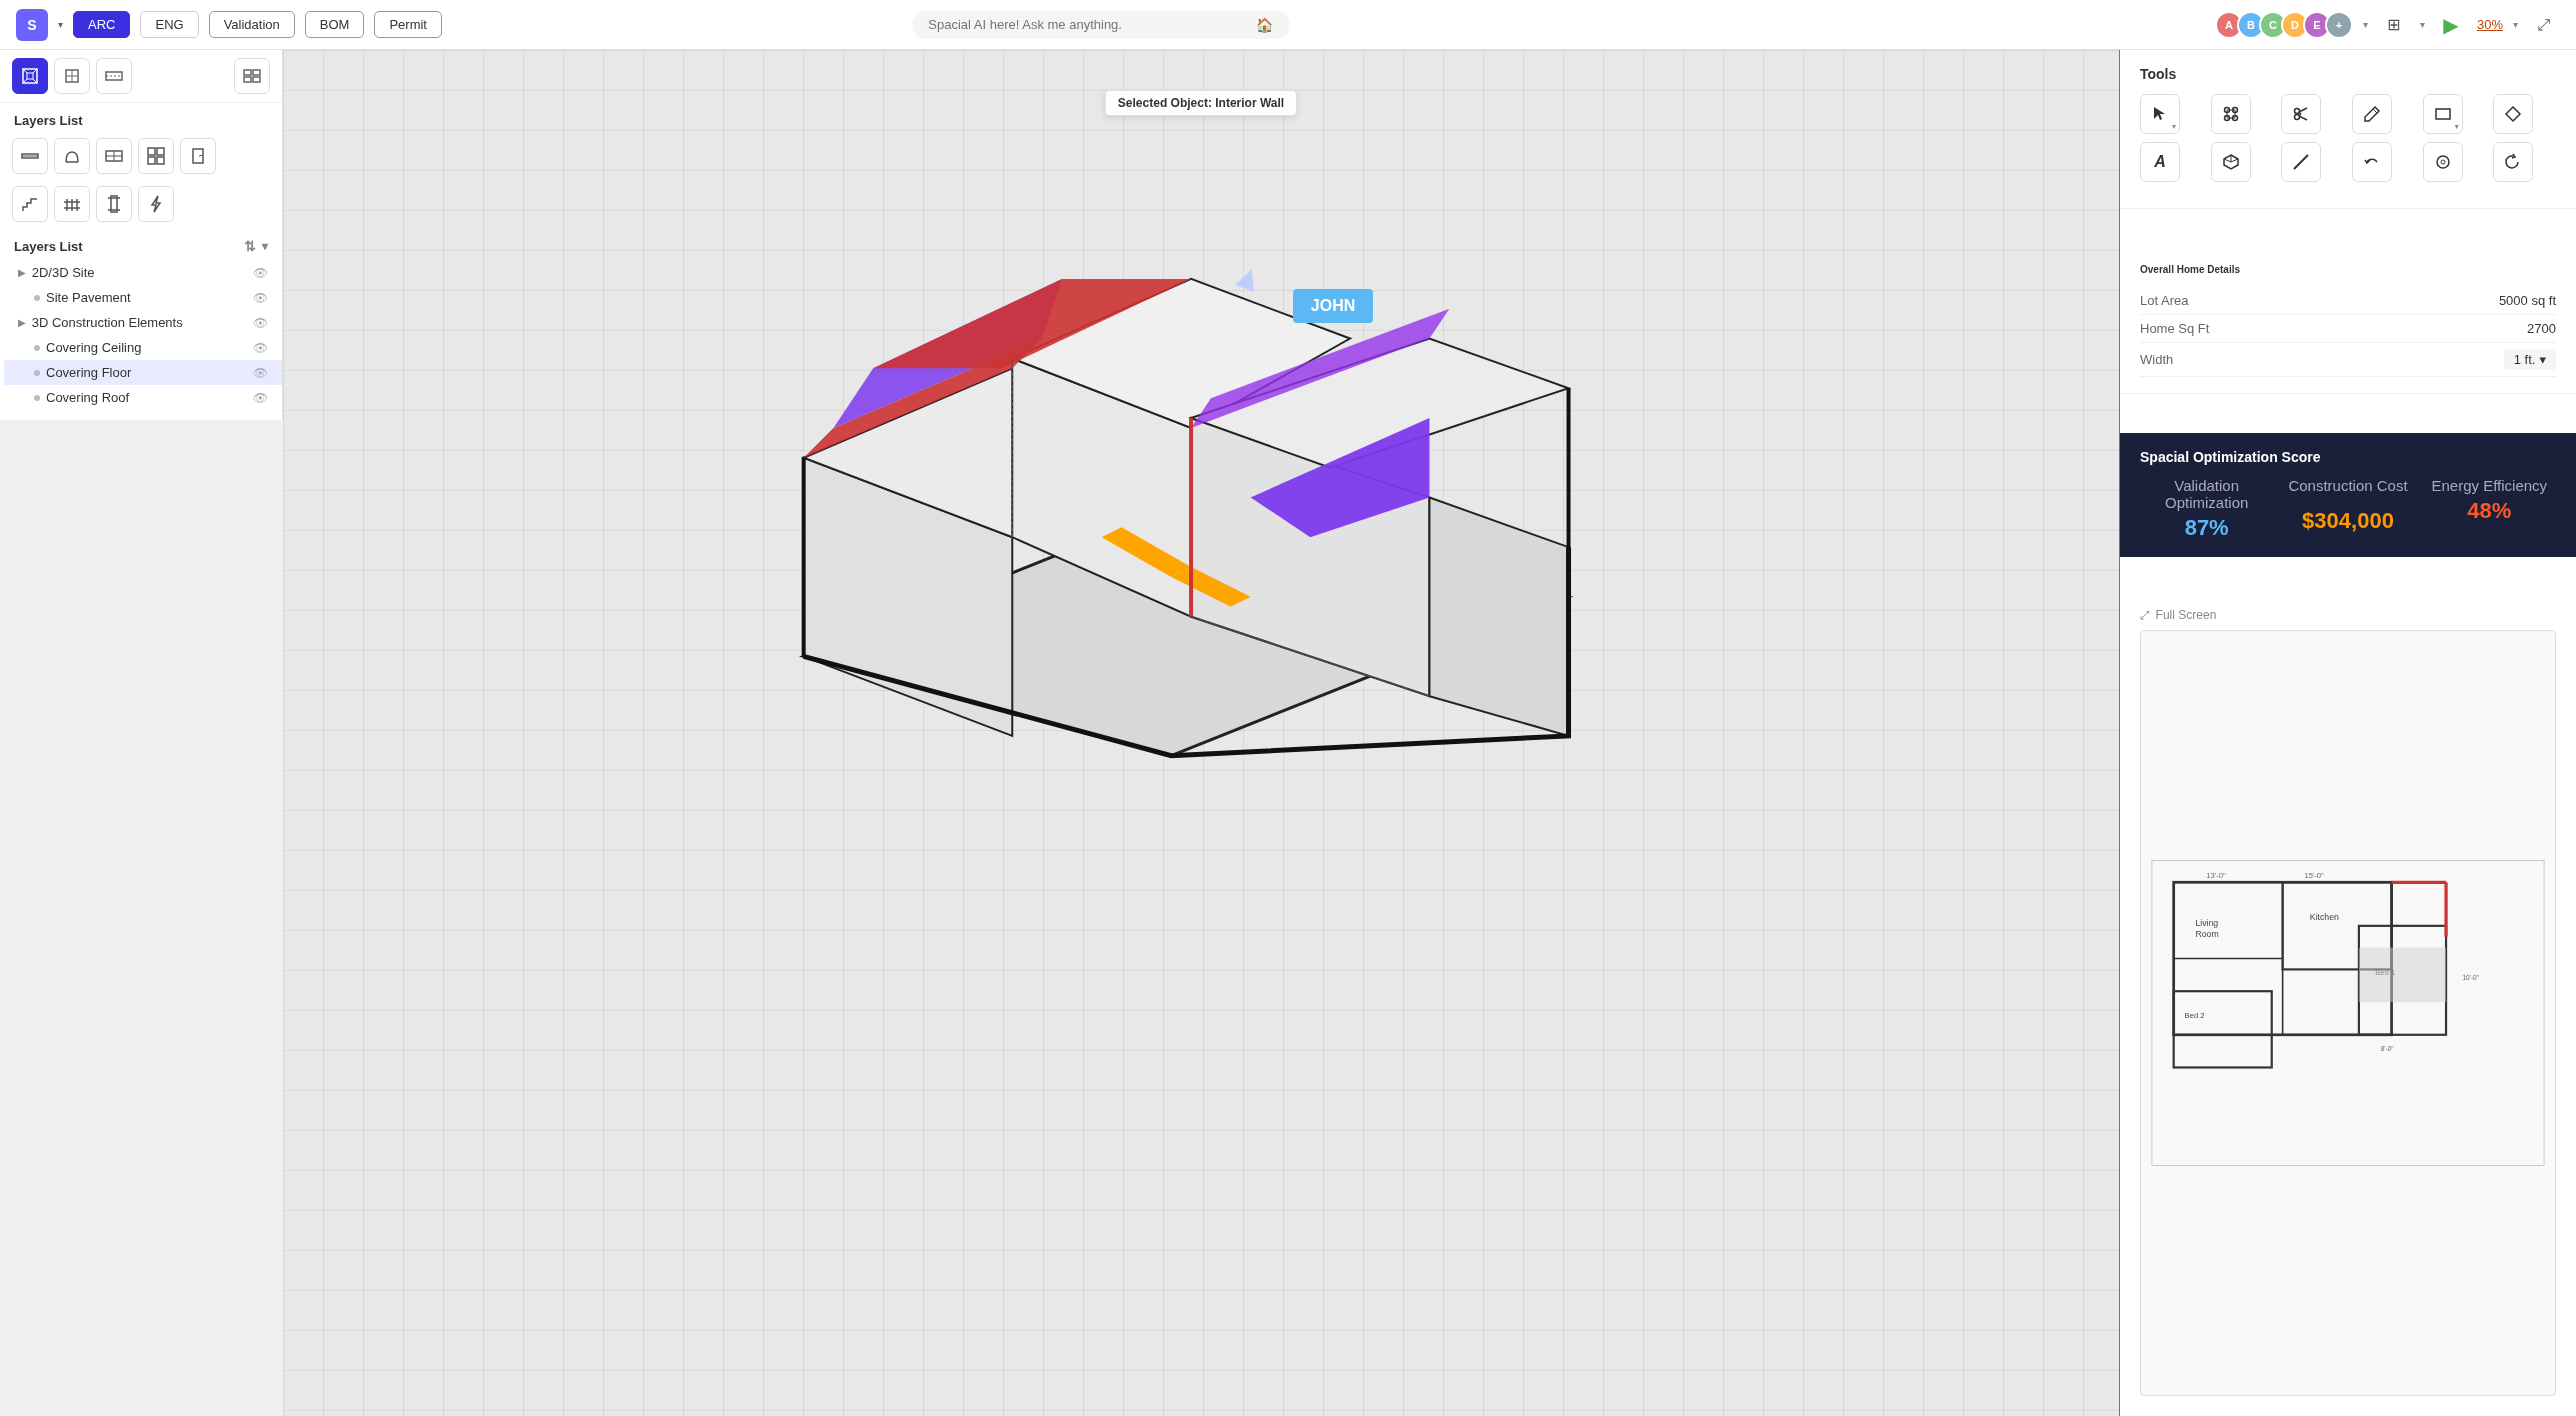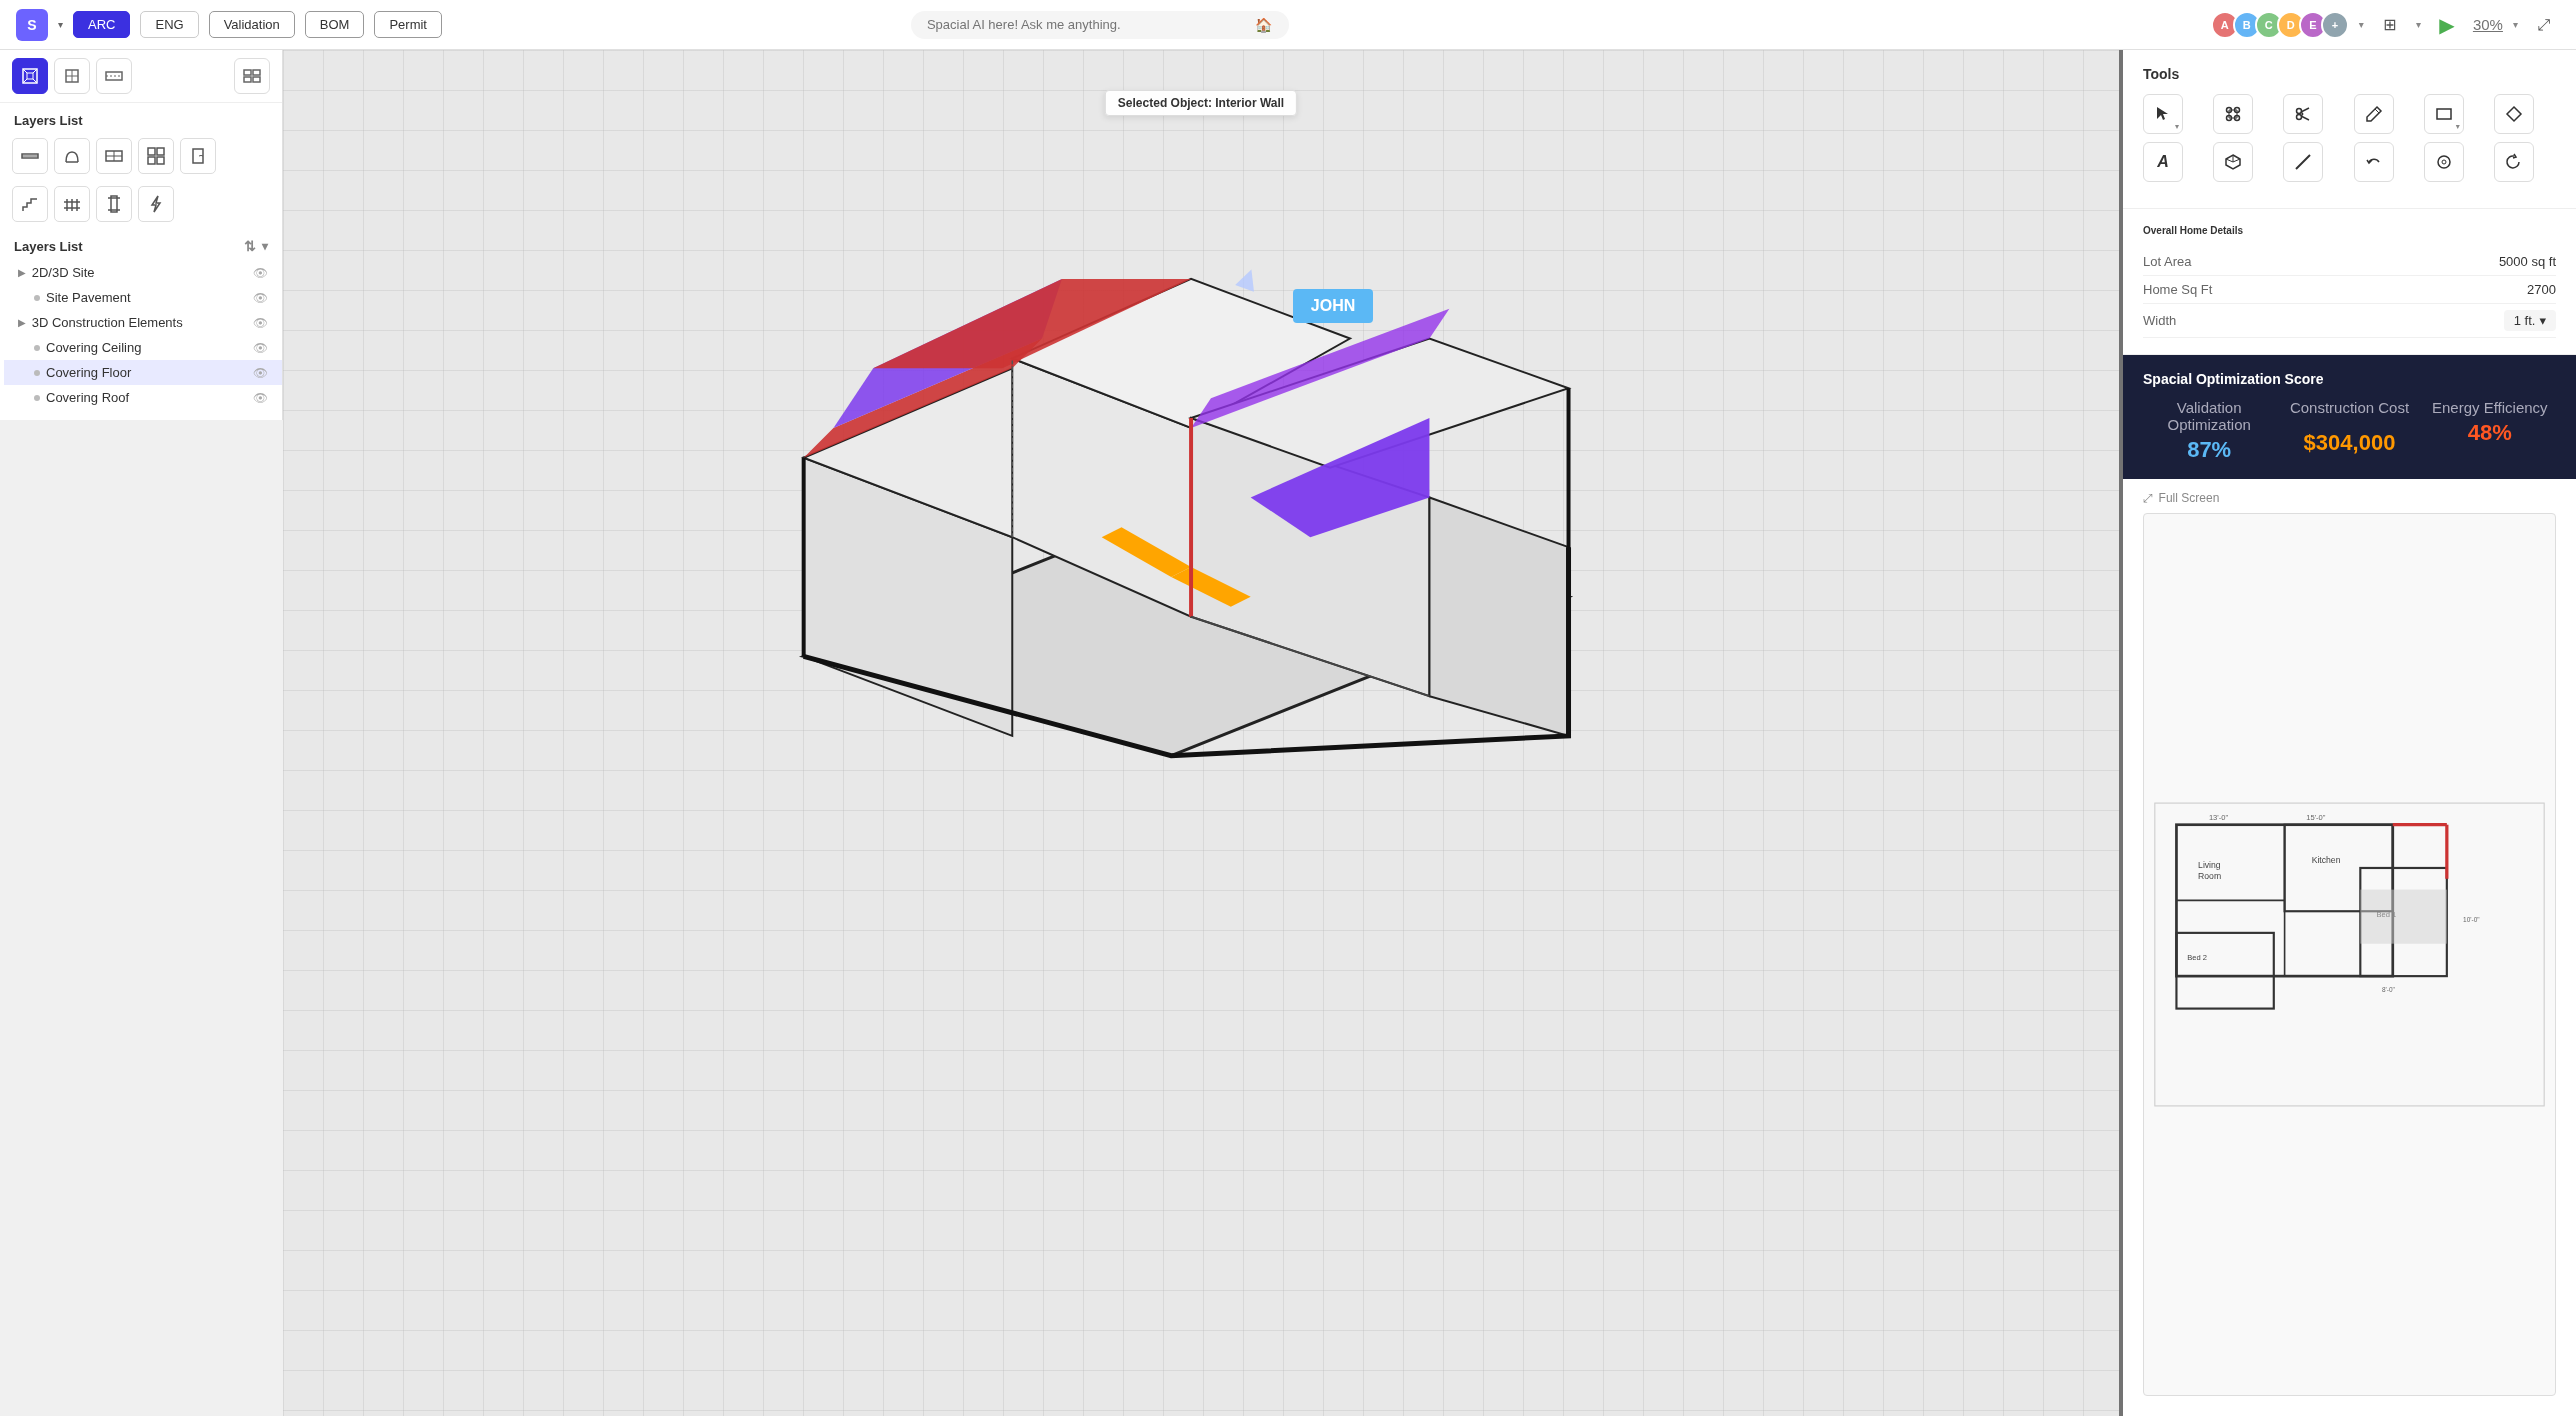--- a/index.html
+++ b/index.html
@@ -35,21 +35,21 @@
     .avatar {
       width: 28px; height: 28px; border-radius: 50%; border: 2px solid white;
       margin-left: -6px; display: flex; align-items: center; justify-content: center;
       font-size: 11px; font-weight: bold; color: white;
     }
     .nav-icon-btn {
       width: 32px; height: 32px; border: none; background: none; cursor: pointer;
       display: flex; align-items: center; justify-content: center; font-size: 16px; color: #555;
     }
     .play-btn { color: #4caf50; font-size: 20px; }
-    .pct-label { font-size: 15px; color: #737373; cursor: pointer; text-decoration: underline; }
+    .pct-label { font-size: 13px; color: #c2410c; cursor: pointer; text-decoration: underline; }
 
     
     .left-panel {
       position: absolute; top: 50px; left: 0; width: 283px; background: #fff;
       border-right: 1px solid #e0e0e0; z-index: 50; padding-bottom: 10px;
     }
 
     
     .view-tabs {
       display: flex; align-items: center; padding: 8px 12px; gap: 6px; border-bottom: 1px solid #eee;
@@ -140,22 +140,22 @@
       width: 0; height: 0;
       border-left: 10px solid transparent;
       border-right: 10px solid transparent;
       border-bottom: 20px solid rgba(180,200,255,0.8);
       transform: rotate(20deg);
     }
 
     
     .right-panel {
       position: absolute; top: 50px; right: 0; width: 457px; bottom: 0;
-      background: #fff; border-left: 4px solid #737373; z-index: 50;
-      display: flex; flex-direction: column;
+      background: #fff; border-left: 1px solid #737373; z-index: 50;
+      display: flex; flex-direction: column; gap: 39px;
     }
 
     
     .tools-section {
       padding: 16px 20px; border-bottom: 1px solid #eee;
     }
     .tools-title { font-size: 14px; font-weight: 600; color: #333; margin-bottom: 12px; }
     .tools-grid {
       display: grid; grid-template-columns: repeat(6, 1fr); gap: 8px; margin-bottom: 10px;
     }

